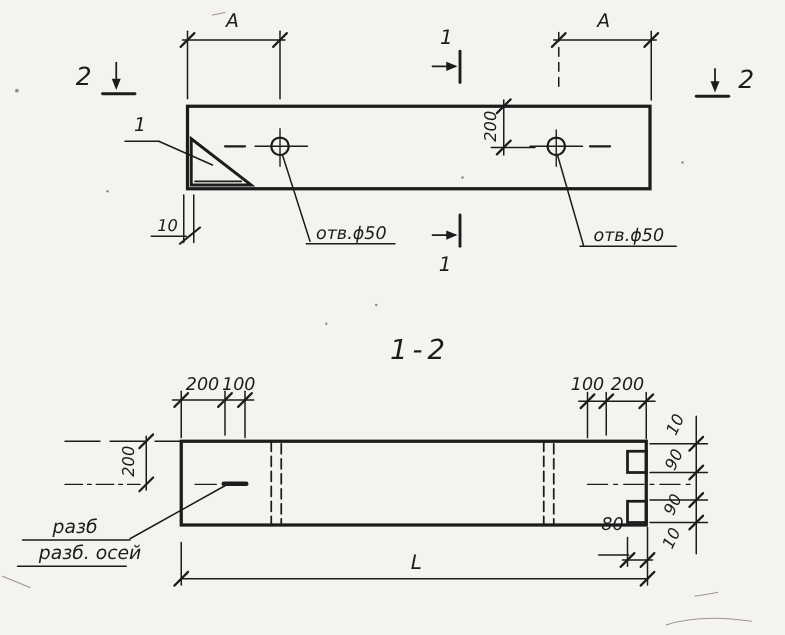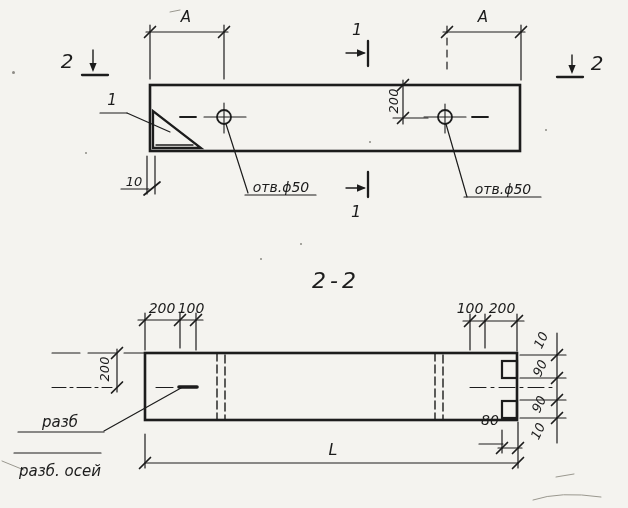--- a/index.html
+++ b/index.html
@@ -230,34 +230,34 @@
   <div class="lbl s20" style="left:67px;top:61px;">2</div>
   <div class="lbl s20" style="left:597px;top:63px;">2</div>
   <div class="lbl s16" style="left:357px;top:30px;">1</div>
   <div class="lbl s16" style="left:356px;top:212px;">1</div>
   <div class="lbl s13 r90" style="left:393px;top:101px;">200</div>
   <div class="lbl s13" style="left:134px;top:181px;">10</div>
   <div class="lbl s15" style="left:112px;top:100px;">1</div>
   <div class="lbl" style="left:281px;top:187px;">отв.ϕ50</div>
   <div class="lbl" style="left:503px;top:189px;">отв.ϕ50</div>
 
-  <div class="lbl s22" style="left:336px;top:281px;">2-2</div>
+  <div class="lbl s22" style="left:336px;top:281px;">1-2</div>
   <div class="lbl" style="left:162px;top:308px;">200</div>
   <div class="lbl" style="left:191px;top:308px;">100</div>
   <div class="lbl" style="left:470px;top:308px;">100</div>
   <div class="lbl" style="left:502px;top:308px;">200</div>
   <div class="lbl s13 r90" style="left:104px;top:369px;">200</div>
   <div class="lbl s13 r65" style="left:541px;top:340px;">10</div>
   <div class="lbl s13 r65" style="left:540px;top:368px;">90</div>
   <div class="lbl s13 r65" style="left:539px;top:404px;">90</div>
   <div class="lbl s13 r65" style="left:538px;top:431px;">10</div>
   <div class="lbl" style="left:490px;top:420px;">80</div>
   <div class="lbl s16" style="left:333px;top:450px;">L</div>
   <div class="lbl s15" style="left:60px;top:422px;">разб</div>
-  <div class="lbl s15" style="left:60px;top:443px;margin-top:28px;">разб. осей</div>
+  <div class="lbl s15" style="left:72px;top:443px;">разб. осей</div>
 
   <div class="speck" style="left:12px;top:71px;width:3px;height:3px;"></div>
   <div class="speck" style="left:300px;top:243px;width:2px;height:2px;"></div>
   <div class="speck" style="left:85px;top:152px;width:2px;height:2px;"></div>
   <div class="speck" style="left:545px;top:129px;width:2px;height:2px;"></div>
   <div class="speck" style="left:260px;top:258px;width:2px;height:2px;"></div>
   <div class="speck" style="left:369px;top:141px;width:2px;height:2px;"></div>
 </div>
 
 </body></html>

